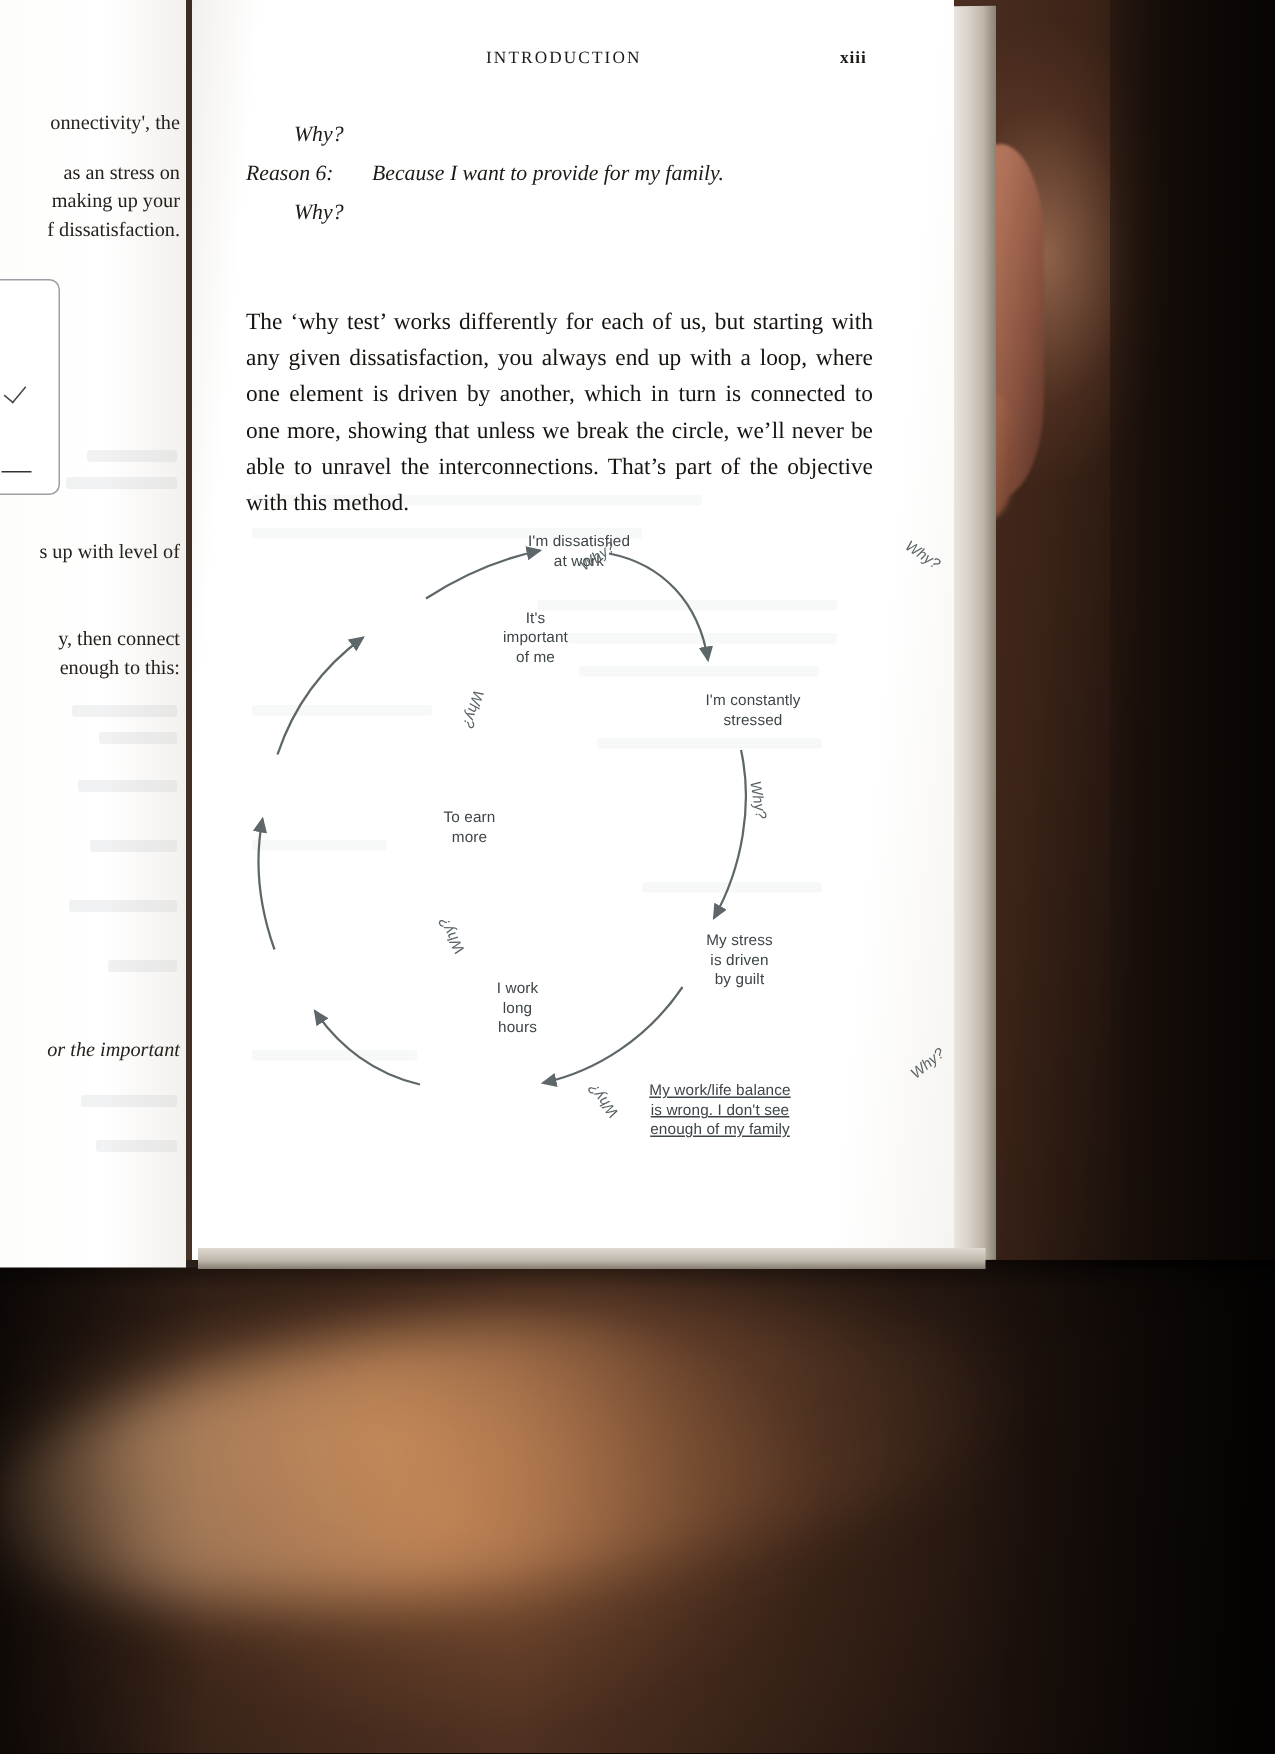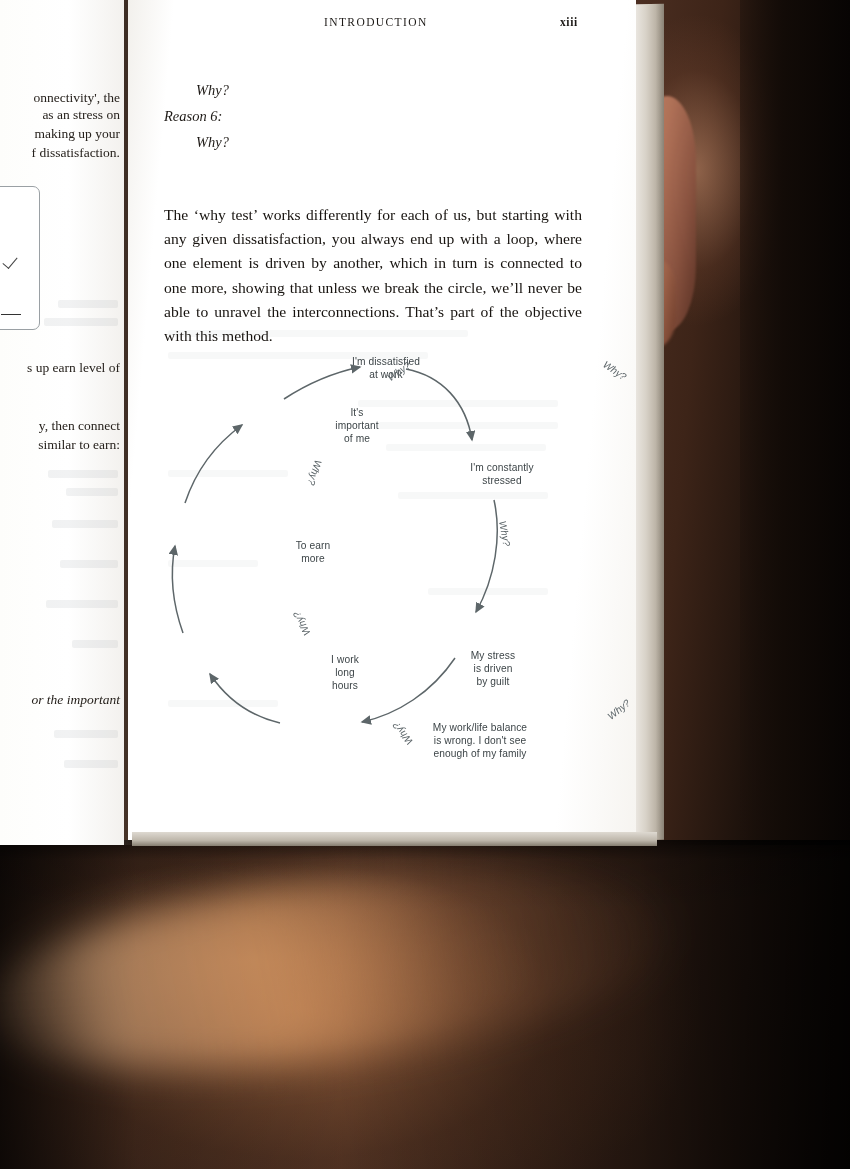--- a/index.html
+++ b/index.html
@@ -146,21 +146,21 @@
   .page-bottom {
     position: absolute;
     left: 132px; top: 832px;
     width: 525px; height: 14px;
     background: linear-gradient(180deg, #ded9d1 0%, #bdb6aa 60%, #857d70 100%);
   }
 
   
   .run-head {
     position: absolute;
-    top: 16px;
+    top: 33px;
     left: 0; right: 0;
     height: 16px;
   }
   .run-head .rh-title {
     position: absolute;
     left: 196px;
     letter-spacing: 1.4px;
     font-size: 11.5px;
     color: #1d1a17;
     font-family: "Liberation Serif", serif;
@@ -252,33 +252,33 @@
 
   <div class="bg-dark"></div>
   <div class="bg-topright"></div>
   <div class="thumb"></div>
   <div class="thumb2"></div>
   <div class="bg-rightdark"></div>
   <div class="bg-darkband"></div>
   <div class="bg-blurstreak"></div>
 
   <div class="left-page">
-    <div class="lp-text" style="top:88px;text-align:right;">onnectivity', the</div>
+    <div class="lp-text" style="top:72px;text-align:right;">onnectivity', the</div>
     <div class="lp-text" style="top:105px;">as an stress on</div>
     <div class="lp-text" style="top:124px;">making up your</div>
     <div class="lp-text" style="top:143px;">f dissatisfaction.</div>
 
     <div class="lp-box">
       <span class="tick"></span>
       <span class="dash"></span>
     </div>
 
-    <div class="lp-text" style="top:358px;">s up earn level of</div>
+    <div class="lp-text" style="top:358px;">s up with level of</div>
     <div class="lp-text" style="top:416px;">y, then connect</div>
-    <div class="lp-text" style="top:435px;">similar to earn:</div>
+    <div class="lp-text" style="top:435px;">enough to this:</div>
     <div class="lp-text lp-italic" style="top:690px;">or the important</div>
 
     <div class="lp-ghost" style="top:300px; width:60px;"></div>
     <div class="lp-ghost" style="top:318px; width:74px;"></div>
     <div class="lp-ghost" style="top:470px; width:70px;"></div>
     <div class="lp-ghost" style="top:488px; width:52px;"></div>
     <div class="lp-ghost" style="top:520px; width:66px;"></div>
     <div class="lp-ghost" style="top:560px; width:58px;"></div>
     <div class="lp-ghost" style="top:600px; width:72px;"></div>
     <div class="lp-ghost" style="top:640px; width:46px;"></div>
@@ -303,20 +303,21 @@
 
     <div class="run-head">
       <div class="rh-title">INTRODUCTION</div>
       <div class="rh-page">xiii</div>
     </div>
 
     <div class="reasons">
       <div class="why-row">Why?</div>
       <div class="reason-row">
         <span class="r-label">Reason 6:</span>
+        <span>Because I want to provide for my family.</span>
       </div>
       <div class="why-row">Why?</div>
     </div>
 
     <div class="body-par">The ‘why test’ works differently for each of us, but starting with any given dissatisfaction, you always end up with a loop, where one element is driven by another, which in turn is connected to one more, showing that unless we break the circle, we’ll never be able to unravel the interconnections. That’s part of the objective with this method.</div>
 
     <div class="diagram">
       <svg width="470" height="450" viewBox="0 0 470 450">
         <defs>
           <marker id="ah" markerWidth="9" markerHeight="9" refX="6" refY="3.2" orient="auto">
@@ -344,27 +345,27 @@
       <div class="node" style="left:176px; top:15px; width:120px;">
         <div>I'm dissatisfied</div>
         <div>at work</div>
       </div>
 
       <div class="node" style="left:292px; top:121px; width:120px;">
         <div>I'm constantly</div>
         <div>stressed</div>
       </div>
 
-      <div class="node" style="left:288px; top:281px; width:110px;margin-top:28px;">
+      <div class="node" style="left:288px; top:281px; width:110px;">
         <div>My stress</div>
         <div>is driven</div>
         <div>by guilt</div>
       </div>
 
-      <div class="node" style="left:240px; top:381px; width:180px;">
+      <div class="node" style="left:240px; top:381px; width:180px;text-decoration:underline;">
         <div>My work/life balance</div>
         <div>is wrong. I don't see</div>
         <div>enough of my family</div>
       </div>
 
       <div class="node" style="left:150px; top:313px; width:90px;">
         <div>I work</div>
         <div>long</div>
         <div>hours</div>
       </div>

